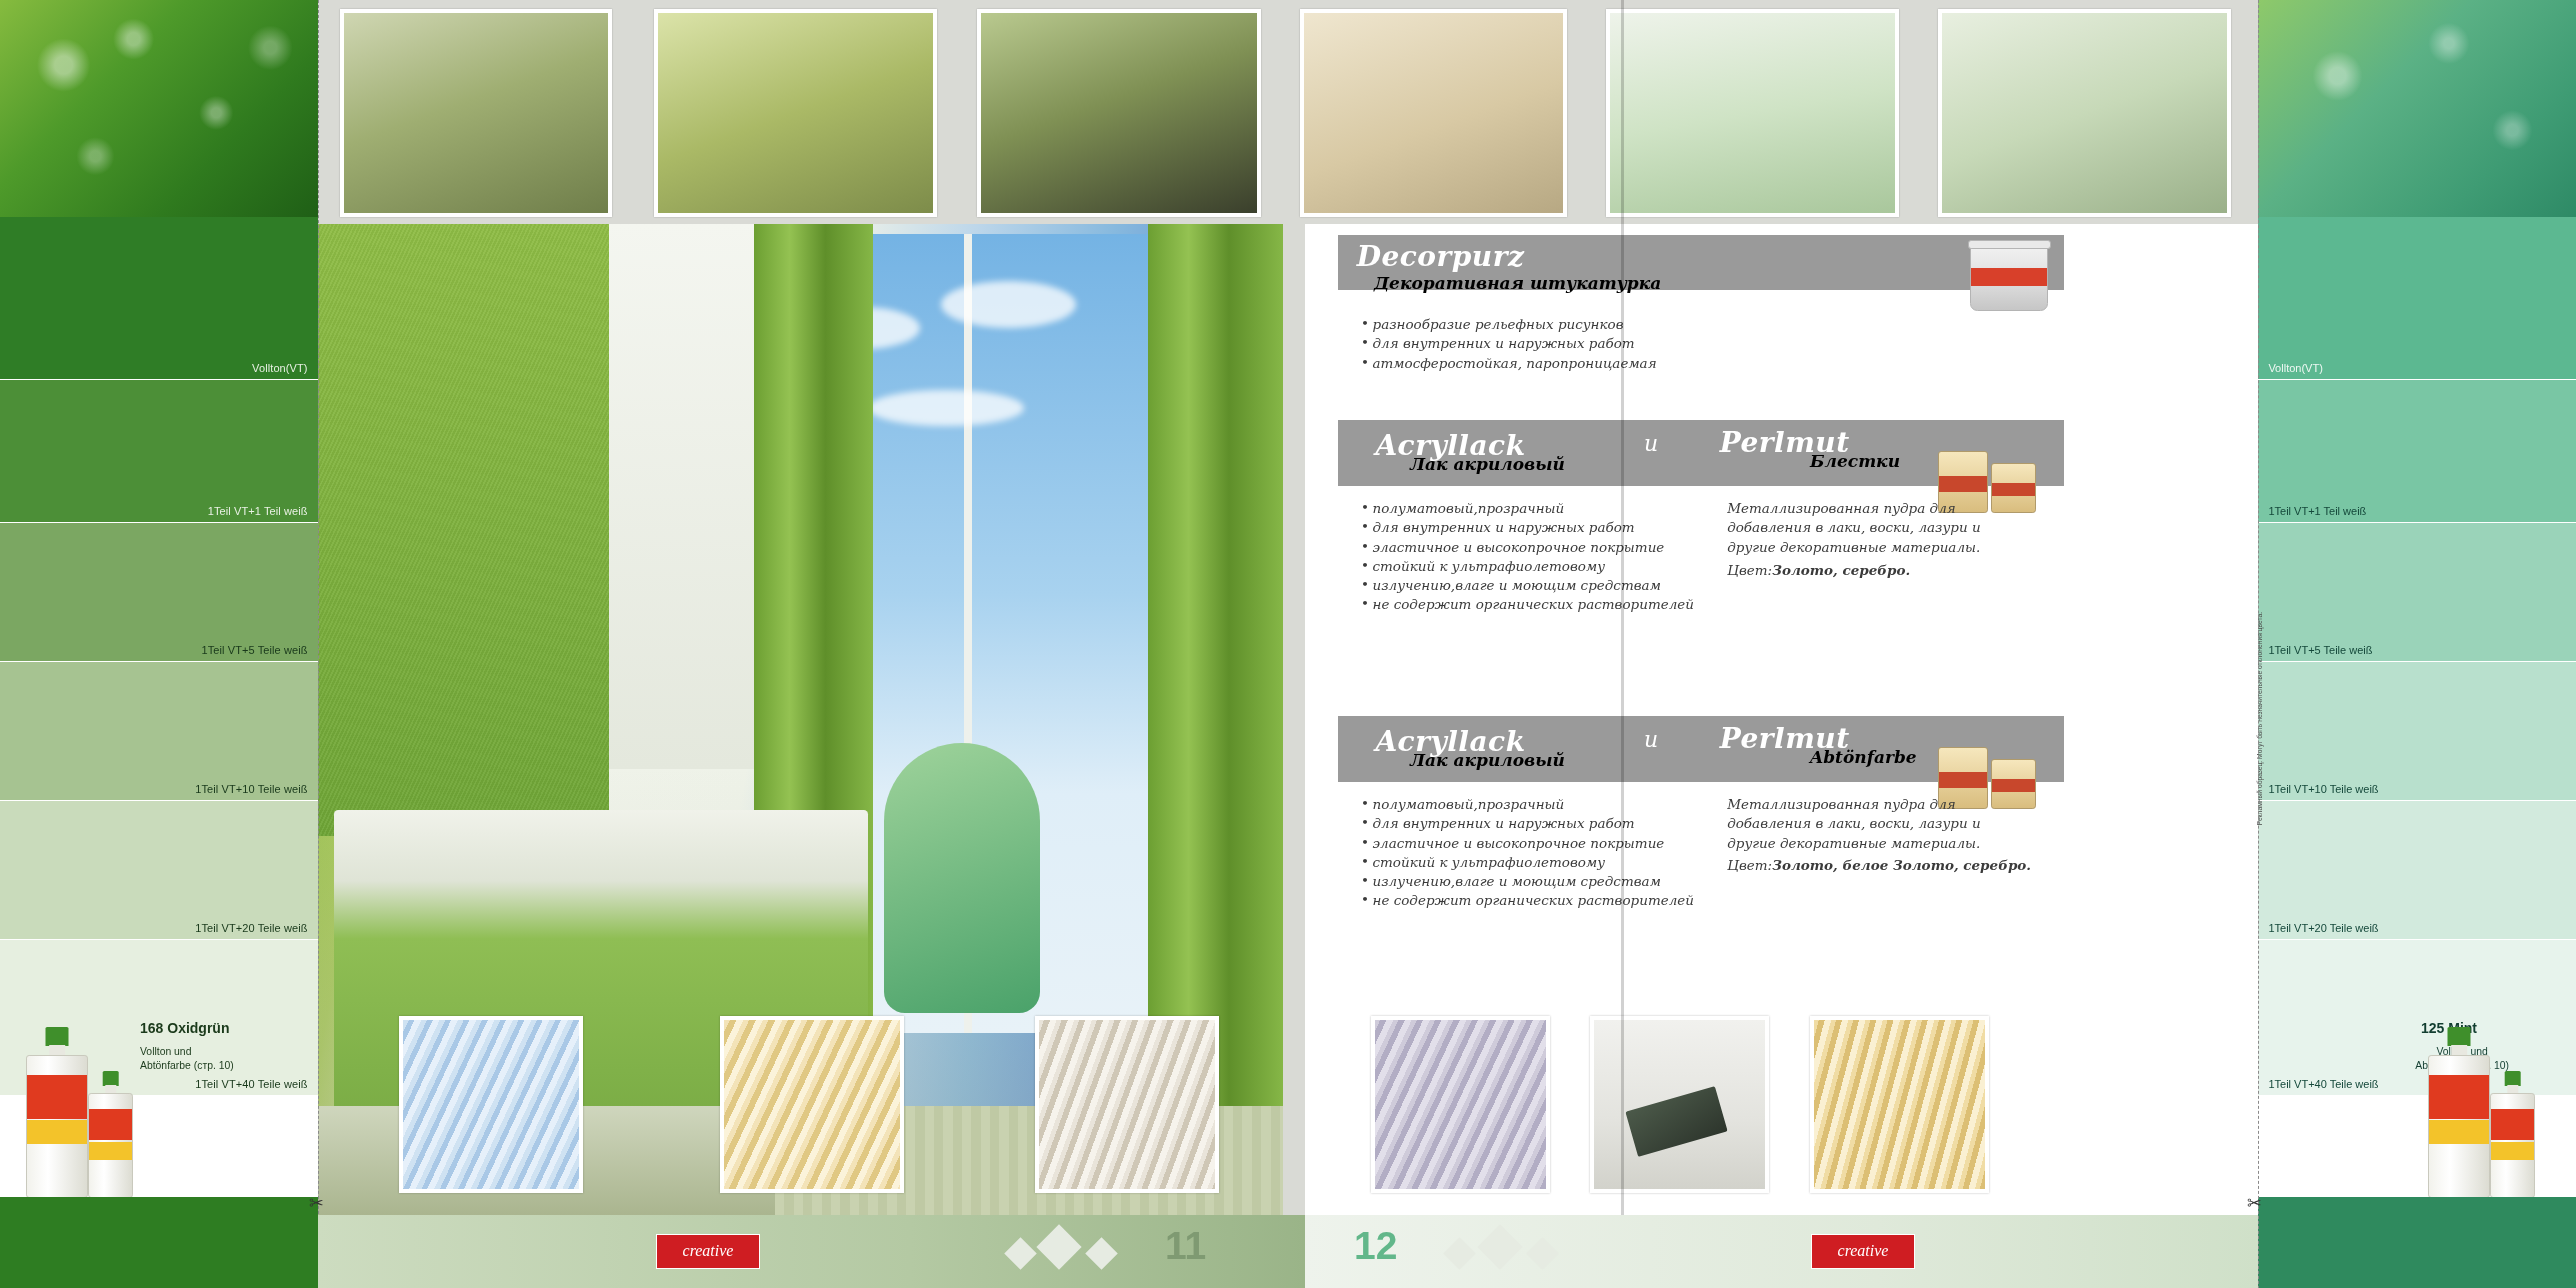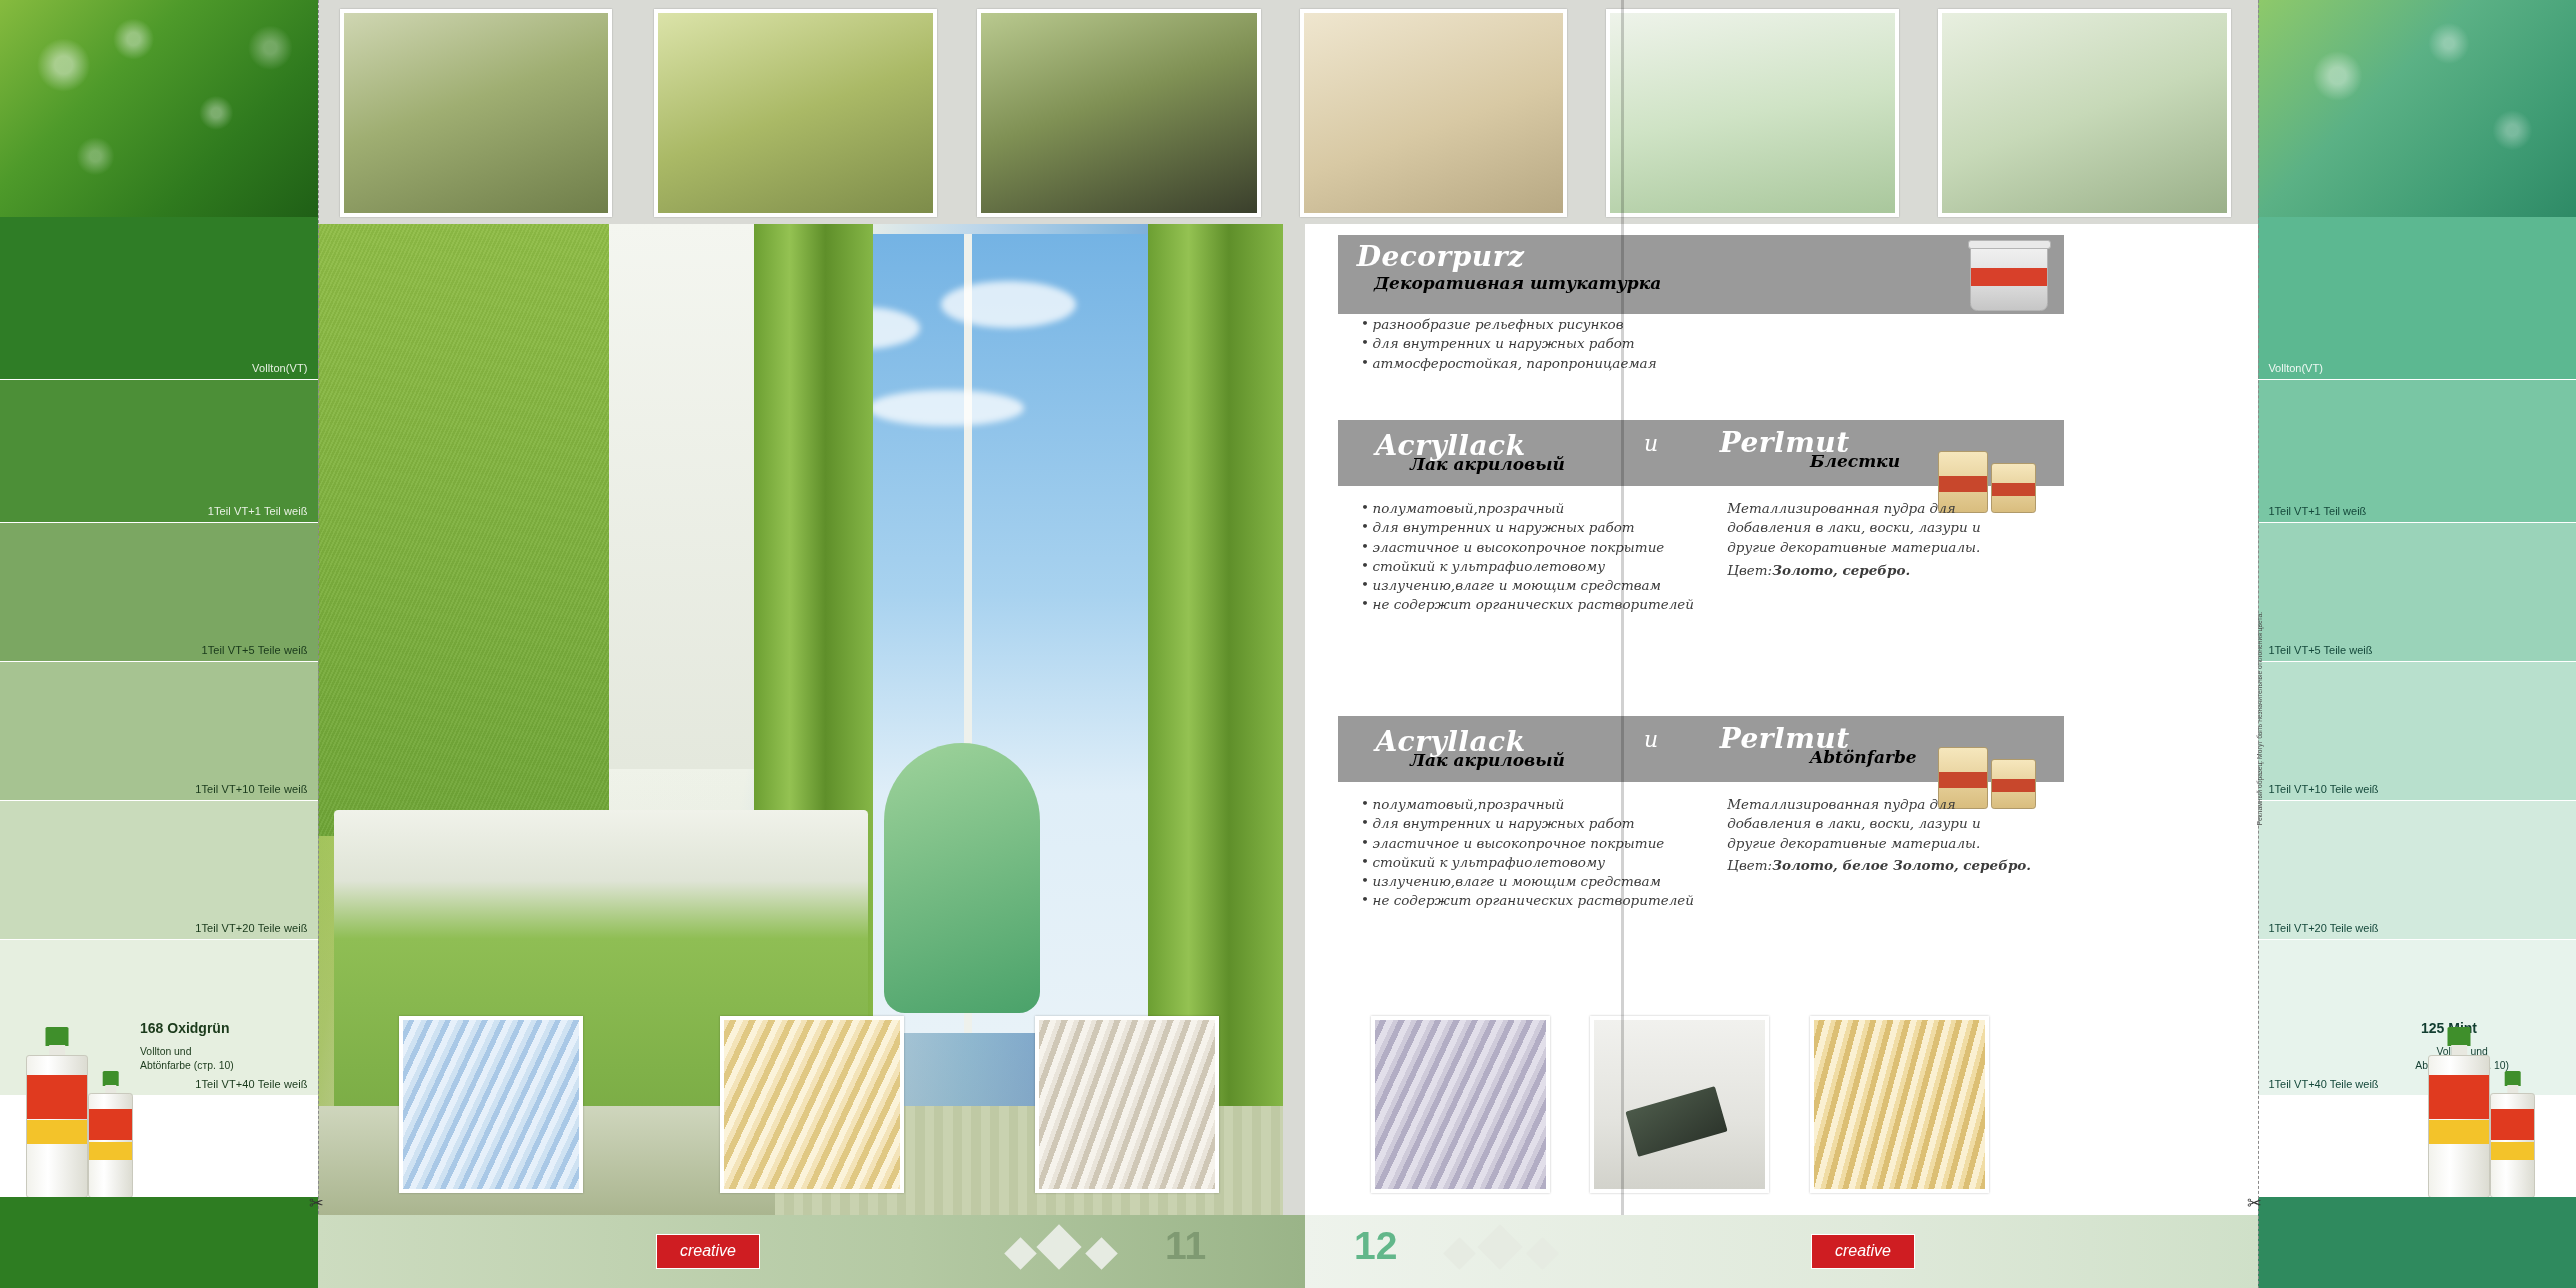--- a/index.html
+++ b/index.html
@@ -222,21 +222,21 @@
 
   
   .footer { position: absolute; left: 0; top: 1215px; width: 2576px; height: 74px; }
   .footer-left-bg { position:absolute; left:318px; top:0; width:987px; height:74px;
      background: linear-gradient(90deg,#cddcc0,#b4c9a3 60%,#9ab488 100%); }
   .footer-right-bg { position:absolute; left:1305px; top:0; width:953px; height:74px;
      background: linear-gradient(90deg,#eef3ec,#dfe9da 60%,#cfe0c8 100%); }
   .creative-badge {
     position: absolute; top: 18.7px; width: 104px; height: 35px; background: #cf1d22;
     color: #fff; display:flex; align-items:center; justify-content:center;
-    font-family: Liberation Sans, sans-serif; font-style: italic; font-size: 16px;
+    font-family: Liberation Serif, serif; font-style: italic; font-size: 16px;
     border: 1.6px solid #fff;
   }
   .cb-left { left: 656px; }
   .cb-right { left: 1811px; }
   .page-num {
     position: absolute; top: 9.3px; font-size: 39px; font-weight: bold;
     font-family: "Liberation Sans", sans-serif;
   }
   .pn-left { left: 1165px; color: #7f9a72; }
   .pn-right { left: 1354px; color: #62b78a; }
@@ -336,21 +336,21 @@
       <div class="rp-floor"></div>
       <div class="rp-rug"></div>
     </div>
 
     <div class="tex tex-a" style="position:absolute"></div>
     <div class="tex tex-b" style="position:absolute"></div>
     <div class="tex tex-c" style="position:absolute"></div>
 
     <div class="right-page"></div>
 
-    <div class="panel" style="top:235px;left:1020px;height:79px;">
+    <div class="panel" style="top:235px;left:1020px;height:55px;">
       <div class="panel-title">Decorpurz</div>
       <div class="panel-sub">Декоративная штукатурка</div>
       <div class="bucket">
         <div class="lid"></div>
           <div class="band"></div>
       </div>
     </div>
     <ul class="bullets" style="position:absolute;left:1020px;top:306px;width:726px;">
       <li>разнообразие рельефных рисунков</li>
       <li>для внутренних и наружных работ</li>

